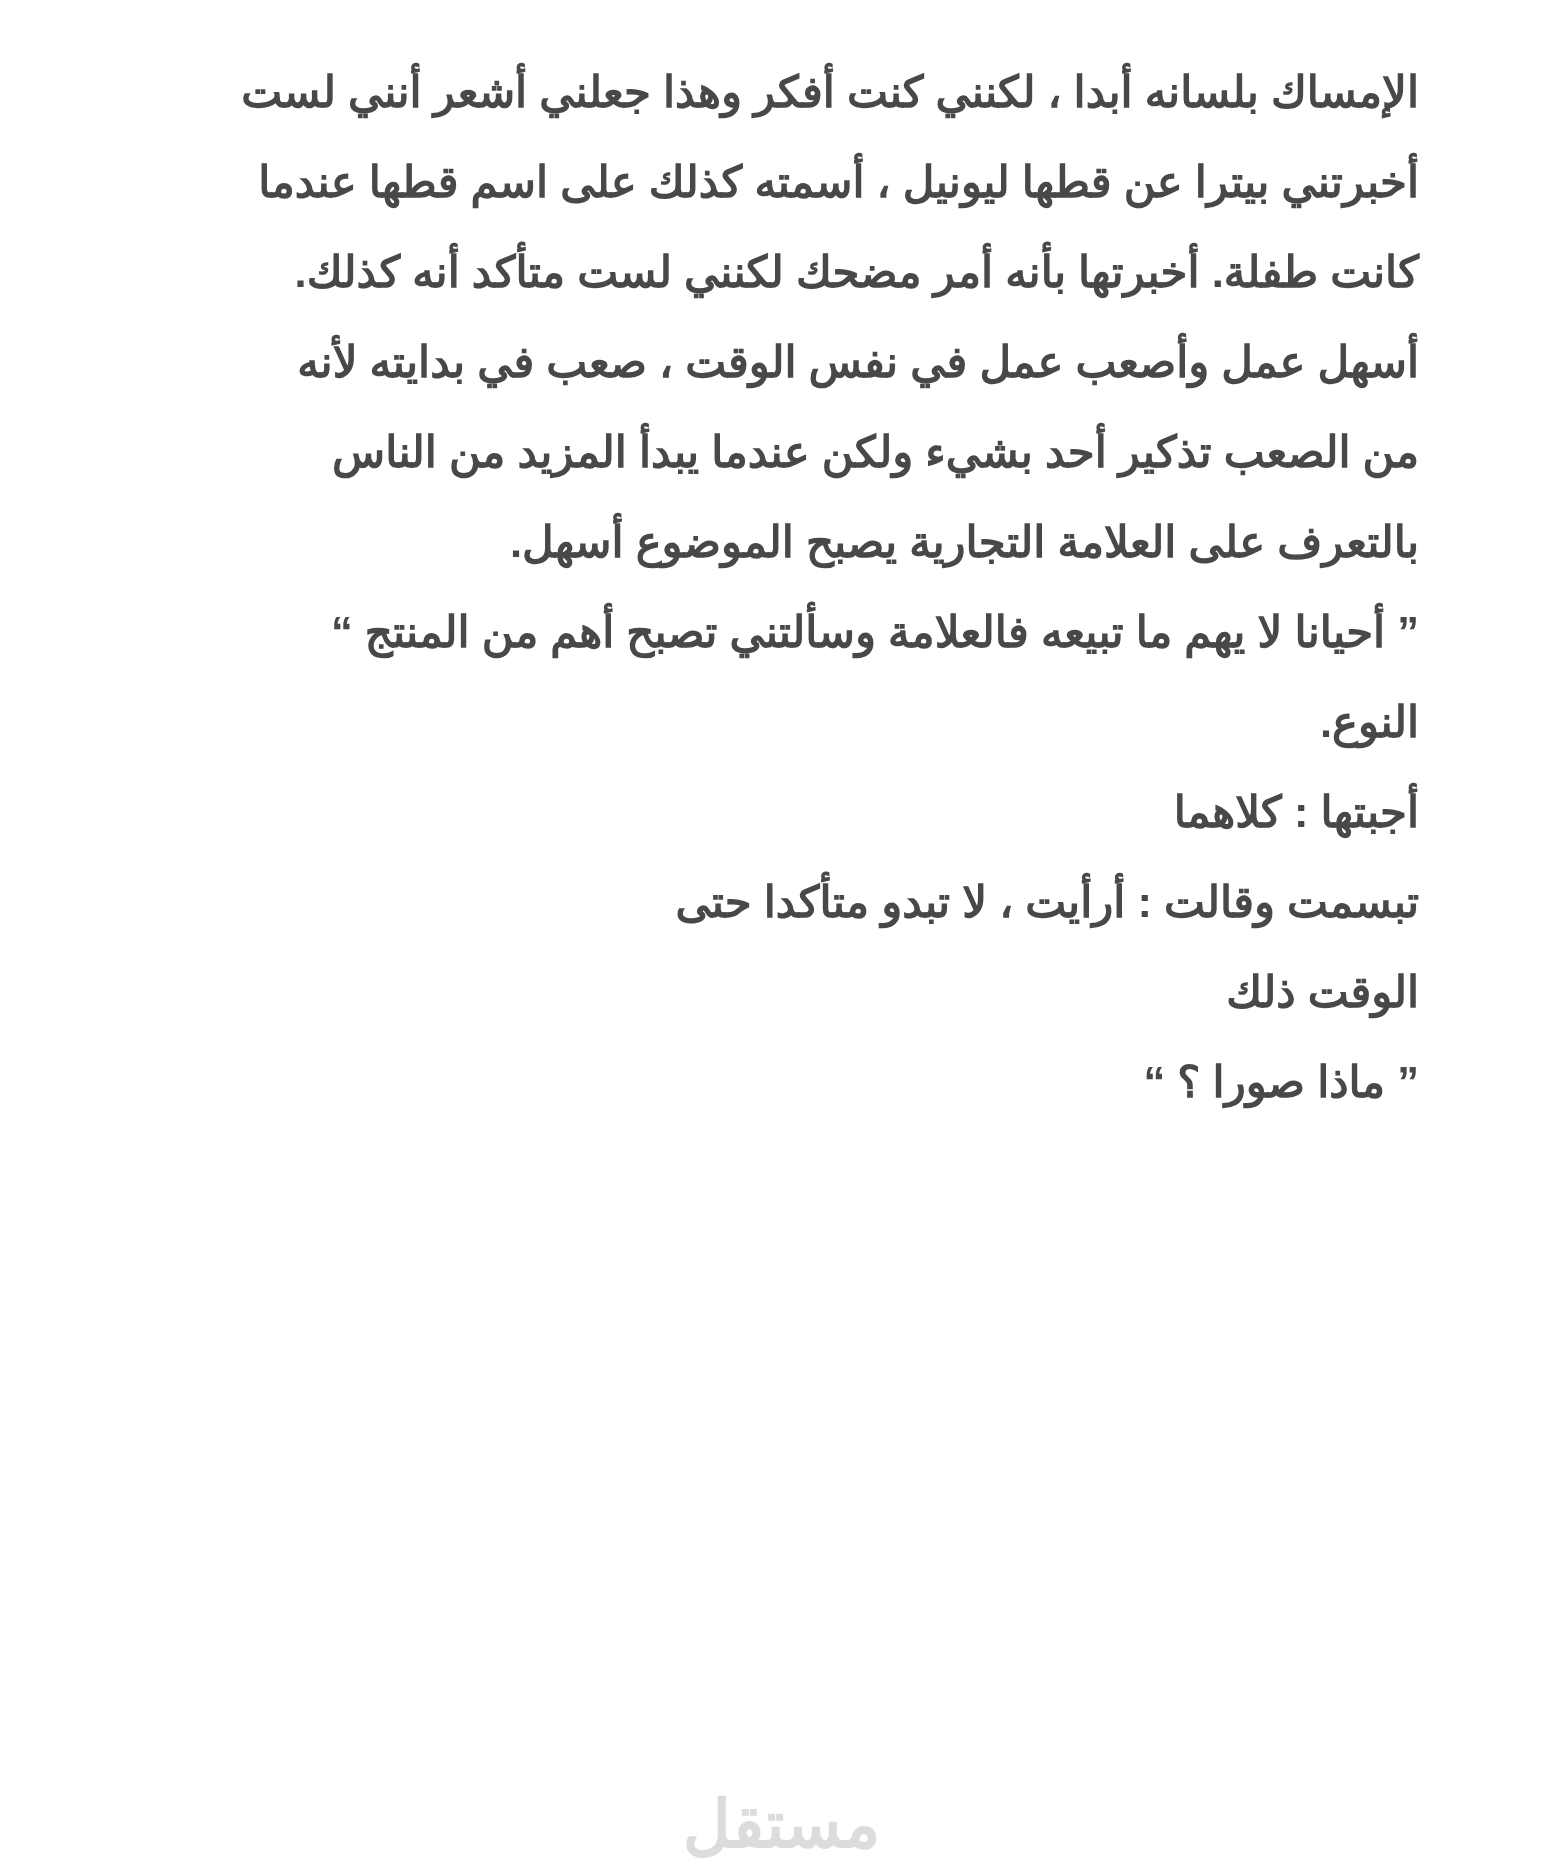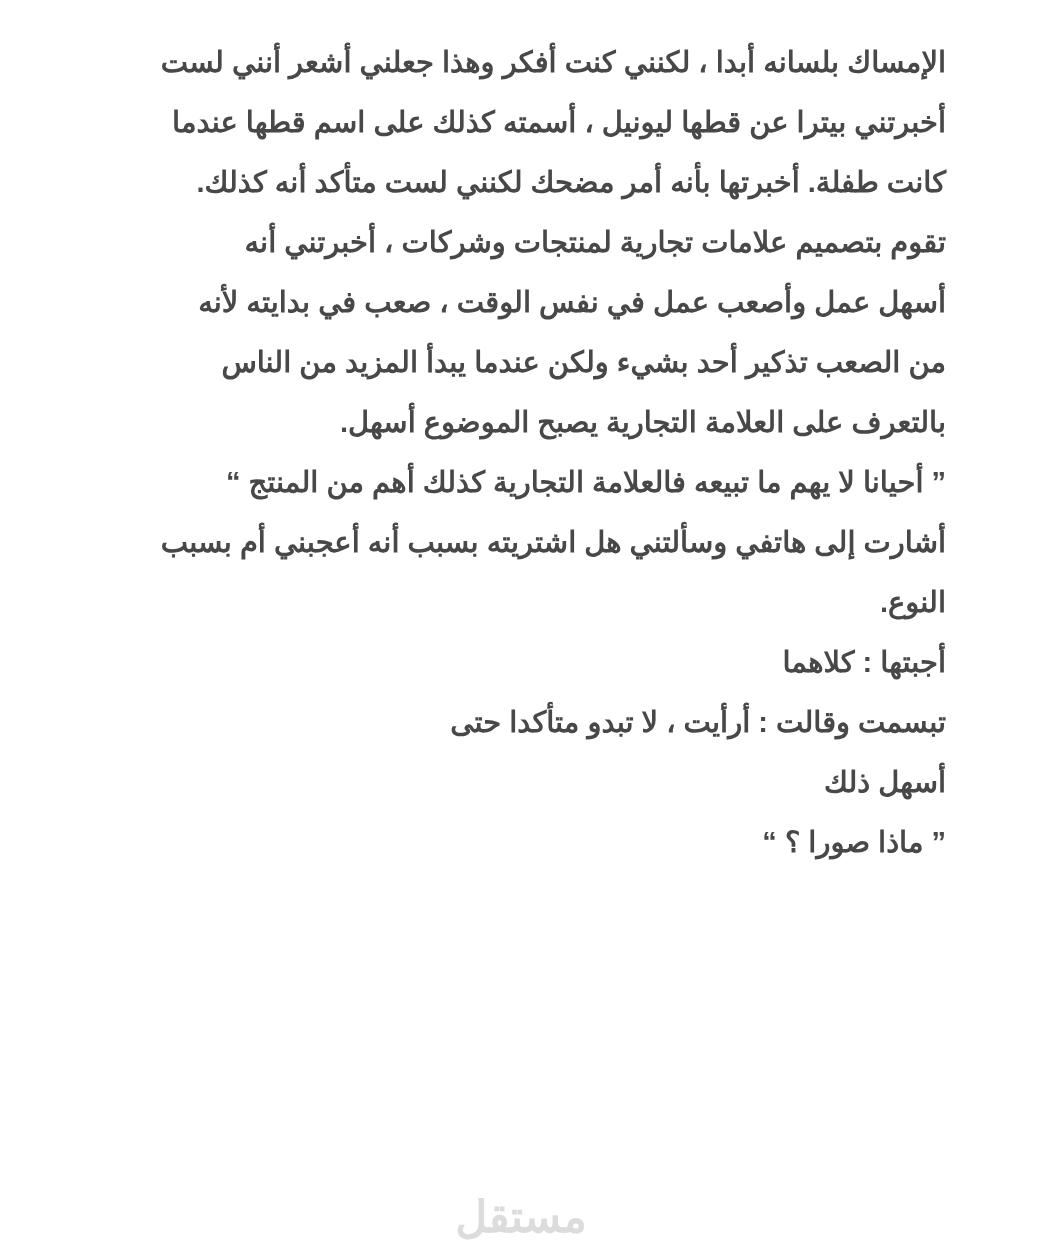--- a/index.html
+++ b/index.html
@@ -55,30 +55,28 @@
 </style>
 </head>
 <body>
 
 <div class="page">
 
   <div class="text-content">
     <div class="text-line">الإمساك بلسانه أبدا ، لكنني كنت أفكر وهذا جعلني أشعر أنني لست</div>
     <div class="text-line">أخبرتني بيترا عن قطها ليونيل ، أسمته كذلك على اسم قطها عندما</div>
     <div class="text-line">كانت طفلة. أخبرتها بأنه أمر مضحك لكنني لست متأكد أنه كذلك.</div>
-    <div class="text-line">تقوم بتصميم علامات تجارية لمنتجات وشركات ، أخبرتني أنه</div>
     <div class="text-line">أسهل عمل وأصعب عمل في نفس الوقت ، صعب في بدايته لأنه</div>
     <div class="text-line">من الصعب تذكير أحد بشيء ولكن عندما يبدأ المزيد من الناس</div>
     <div class="text-line">بالتعرف على العلامة التجارية يصبح الموضوع أسهل.</div>
-    <div class="text-line">” أحيانا لا يهم ما تبيعه فالعلامة التجارية كذلك أهم من المنتج “</div>
-    <div class="text-line">أشارت إلى هاتفي وسألتني هل اشتريته بسبب أنه أعجبني أم بسبب</div>
+    <div class="text-line">” أحيانا لا يهم ما تبيعه فالعلامة وسألتني تصبح أهم من المنتج “</div>
     <div class="text-line">النوع.</div>
     <div class="text-line">أجبتها : كلاهما</div>
     <div class="text-line">تبسمت وقالت : أرأيت ، لا تبدو متأكدا حتى</div>
-    <div class="text-line">أسهل ذلك</div>
+    <div class="text-line">الوقت ذلك</div>
     <div class="text-line">” ماذا صورا ؟ “</div>
   </div>
 
   <div class="watermark">
     <div class="watermark-logo">مستقل</div>
     <div class="watermark-site">mostaql.com</div>
   </div>
 
 </div>
 

